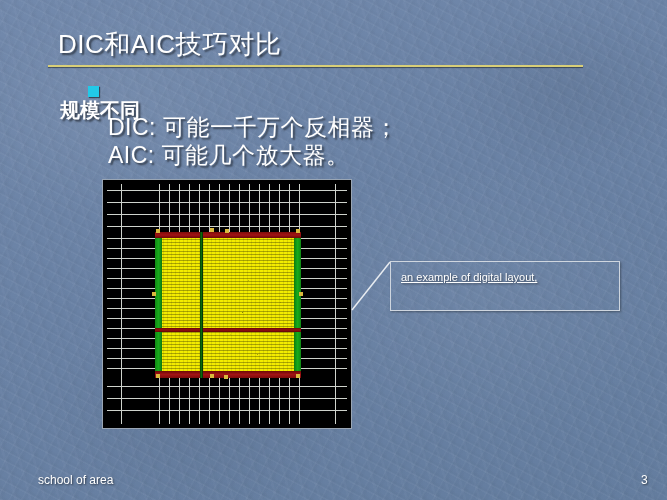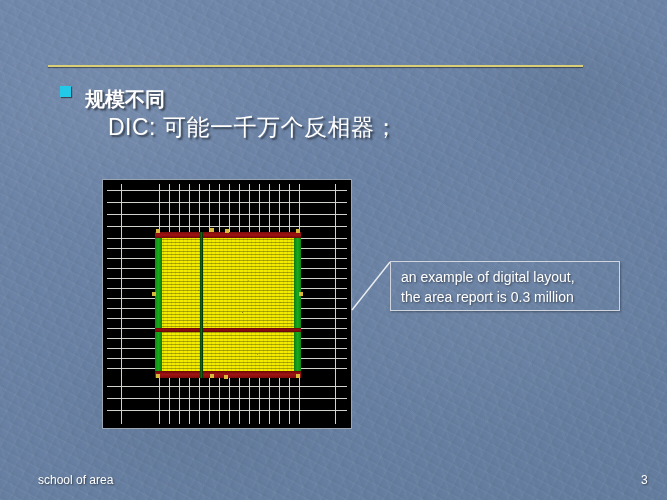--- a/index.html
+++ b/index.html
@@ -46,20 +46,22 @@
     background: #d8cf78;
     box-shadow: 0 1px 1px rgba(0,0,0,0.45);
   }
 
   
   #bullet-row {
     position: absolute;
     left: 60px;
     top: 86px;
     display: flex;
+    align-items: center;
+    flex-direction: column;
   }
   #bullet-marker {
     width: 11px;
     height: 11px;
     background: #22c9e8;
     box-shadow: 1px 1px 1px rgba(0,0,0,0.5);
     margin-right: 14px;
     flex: 0 0 auto;
   }
   #bullet-label {
@@ -151,52 +153,55 @@
     left: 390px;
     top: 261px;
     width: 230px;
     height: 50px;
     box-sizing: border-box;
     border: 1px solid #cfd6df;
     padding: 5px 10px 0 10px;
     box-shadow: 1px 1px 2px rgba(0,0,0,0.35);
   }
   .callout-line {
-    font-size: 14px;
+    font-size: 11px;
     color: #ffffff;
     line-height: 20px;
     text-shadow: 1px 1px 2px rgba(0,0,0,0.5);
     white-space: nowrap;
+    text-decoration: underline;
   }
 
   
   #footer-left, #footer-center, #footer-page {
     position: absolute;
     top: 473px;
     font-size: 12px;
     color: #ffffff;
     text-shadow: 1px 1px 2px rgba(0,0,0,0.55);
     white-space: nowrap;
   }
   #footer-left   { left: 38px; }
   #footer-center { left: 262px; }
   #footer-page   { left: 641px; }
 </style>
 </head>
 <body>
 
 <div id="slide">
 
+  <div id="title">DIC和AIC技巧对比</div>
   <div id="title-rule"></div>
 
   <div id="bullet-row">
     <span id="bullet-marker"></span>
     <span id="bullet-label">规模不同</span>
   </div>
   <div class="sub-line" id="sub-line-0">DIC:  可能一千万个反相器；</div>
+  <div class="sub-line" id="sub-line-1">AIC:  可能几个放大器。</div>
 
   <div id="layout-figure">
 
     <div class="lay hline" style="top:10px"></div>
     <div class="lay hline" style="top:22px"></div>
     <div class="lay hline" style="top:34px"></div>
     <div class="lay hline" style="top:46px"></div>
     <div class="lay hline" style="top:58px;left:4px;width:48px;right:auto"></div>
     <div class="lay hline" style="top:58px;left:198px;right:4px"></div>
     <div class="lay hline" style="top:68px;left:4px;width:48px;right:auto"></div>
@@ -284,19 +289,18 @@
     <div class="lay pad" style="left:53px;top:194px"></div>
     <div class="lay pad" style="left:193px;top:194px"></div>
   </div>
 
   <svg id="leader" viewBox="0 0 40 48">
     <line x1="0" y1="48" x2="38" y2="0" stroke="#e8ecf1" stroke-width="1.5"></line>
   </svg>
 
   <div id="callout">
     <div class="callout-line">an example of digital layout,</div>
-    <div class="callout-line">the area report is 0.3 million</div>
   </div>
 
   <div id="footer-left">school of area</div>
   <div id="footer-page">3</div>
 
 </div>
 
 </body></html>

